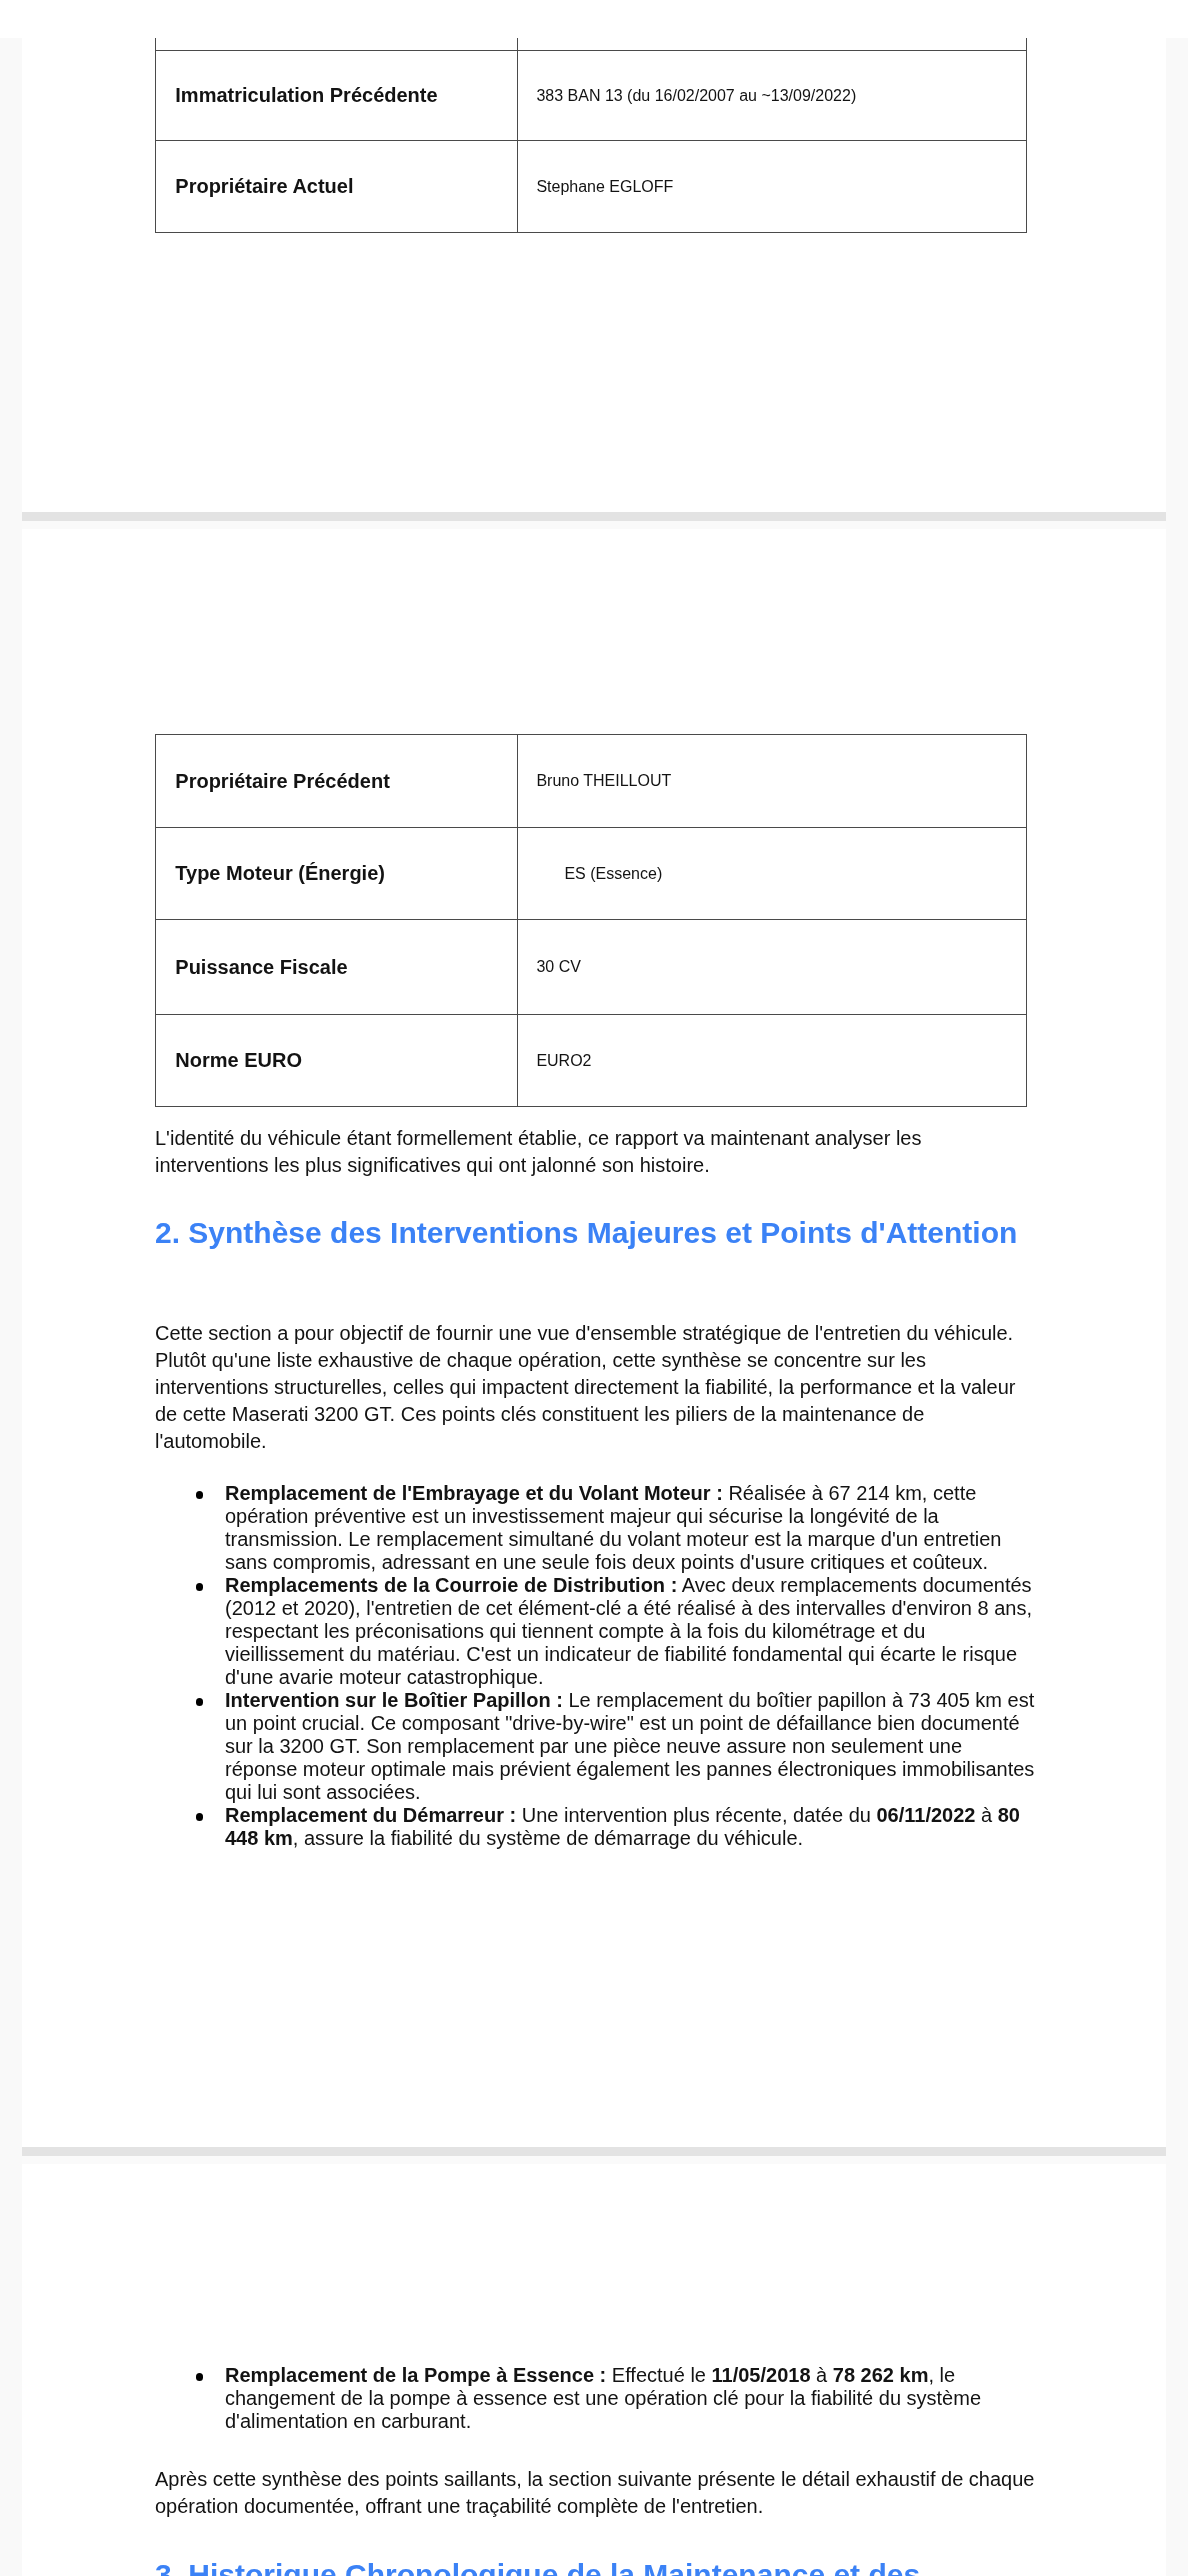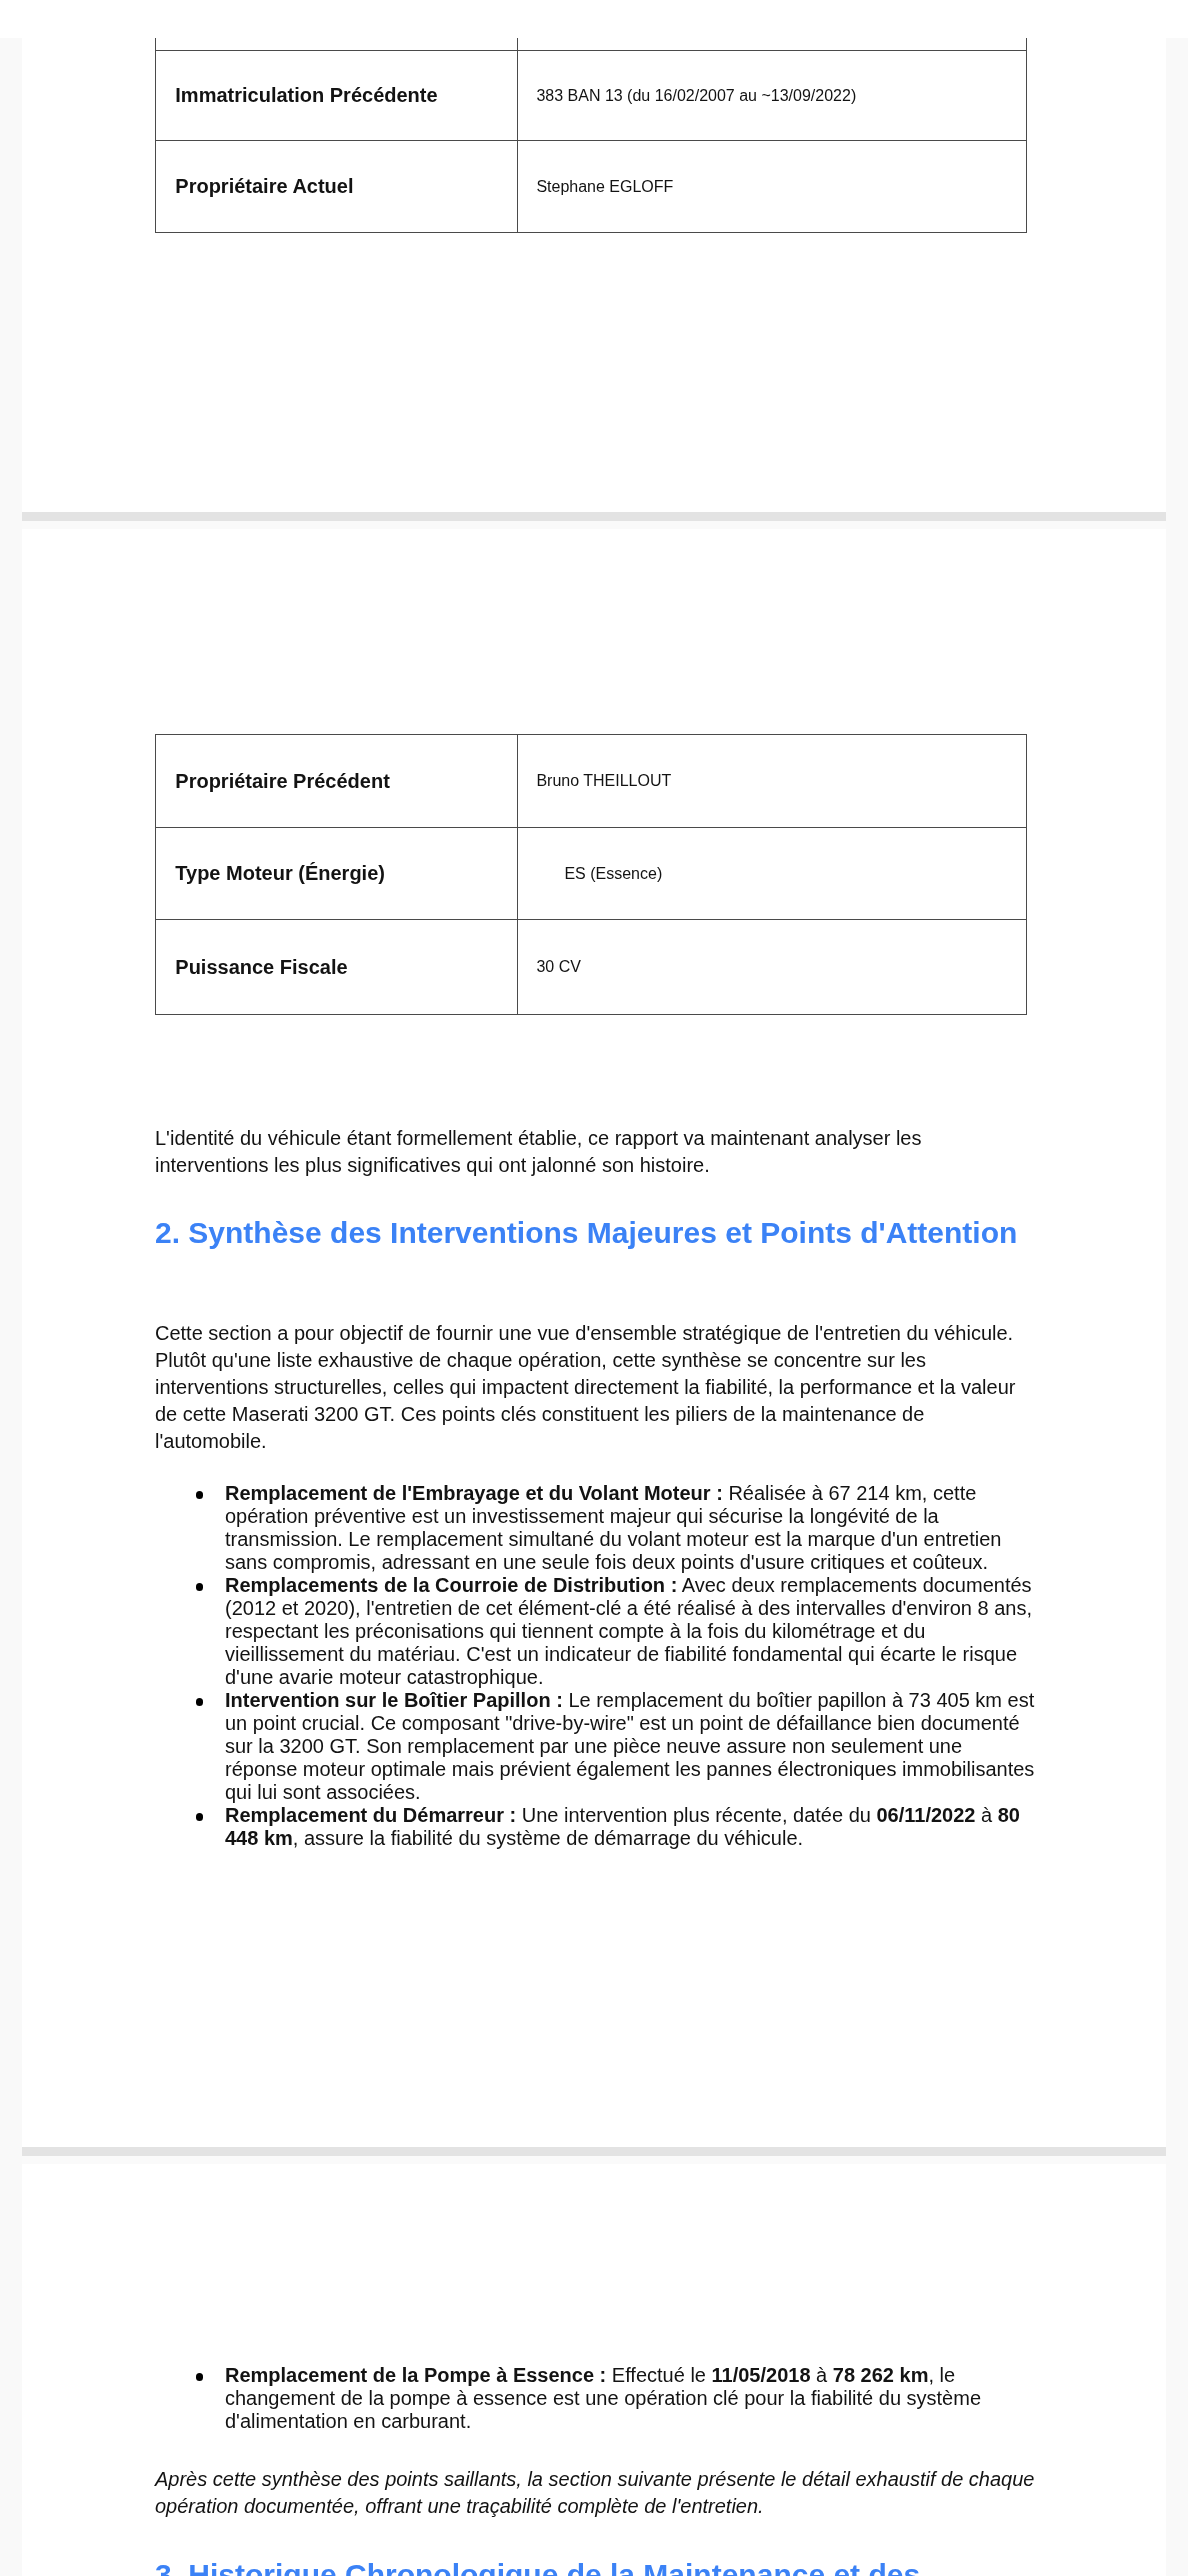--- a/index.html
+++ b/index.html
@@ -40,21 +40,21 @@
   .t2 .vrow.r3 { height:95px; }
   .t2 .vrow.r4 { height:92px; }
   .cl { width:362px; border-right:1.8px solid #4a4a4a; display:flex; align-items:center;
         padding:0 13px 0 19.3px; font-weight:700; font-size:20px; }
   .cv { flex:1; display:flex; align-items:center; padding:0 13px 0 18.4px; font-size:16px; }
 
   
   .body-text { position:absolute; left:155px; width:881px; font-size:20px; line-height:27px; color:#131313; }
   .p-identity   { top:1087px; }
   .p-intro2     { top:1282px; }
-  .p-conclusion { top:2428px;font-style:italic; }
+  .p-conclusion { top:2428px; }
 
   .doc-h2 { position:absolute; left:155px; width:864px; font-size:30px; line-height:41px;
             font-weight:700; color:#3b82f6; }
   .h2-s2 { top:1174px; }
   .h2-s3 { top:2516px; }
 
   .bullet-list { position:absolute; left:155px; width:881px; list-style:none; }
   .ul-main  { top:1444px; }
   .ul-pump  { top:2326px; }
   .bullet-list li { position:relative; padding-left:70px; font-size:20px; line-height:23px; }
@@ -109,20 +109,24 @@
       <div class="cv">Bruno THEILLOUT</div>
     </div>
     <div class="vrow r2">
       <div class="cl">Type Moteur (Énergie)</div>
       <div class="cv">ES (Essence)</div>
     </div>
     <div class="vrow r3">
       <div class="cl">Puissance Fiscale</div>
       <div class="cv">30 CV</div>
     </div>
+    <div class="vrow r4">
+      <div class="cl">Norme EURO</div>
+      <div class="cv">EURO2</div>
+    </div>
   </div>
 
   <p class="body-text p-identity">L'identité du véhicule étant formellement établie, ce rapport va maintenant analyser les interventions les plus significatives qui ont jalonné son histoire.</p>
 
   <h2 class="doc-h2 h2-s2">2. Synthèse des Interventions Majeures et Points d'Attention</h2>
 
   <p class="body-text p-intro2">Cette section a pour objectif de fournir une vue d'ensemble stratégique de l'entretien du véhicule. Plutôt qu'une liste exhaustive de chaque opération, cette synthèse se concentre sur les interventions structurelles, celles qui impactent directement la fiabilité, la performance et la valeur de cette Maserati 3200 GT. Ces points clés constituent les piliers de la maintenance de l'automobile.</p>
 
   <ul class="bullet-list ul-main">
     <li><strong>Remplacement de l'Embrayage et du Volant Moteur :</strong><span> Réalisée à 67 214 km, cette opération préventive est un investissement majeur qui sécurise la longévité de la transmission. Le remplacement simultané du volant moteur est la marque d'un entretien sans compromis, adressant en une seule fois deux points d'usure critiques et coûteux.</span></li>

